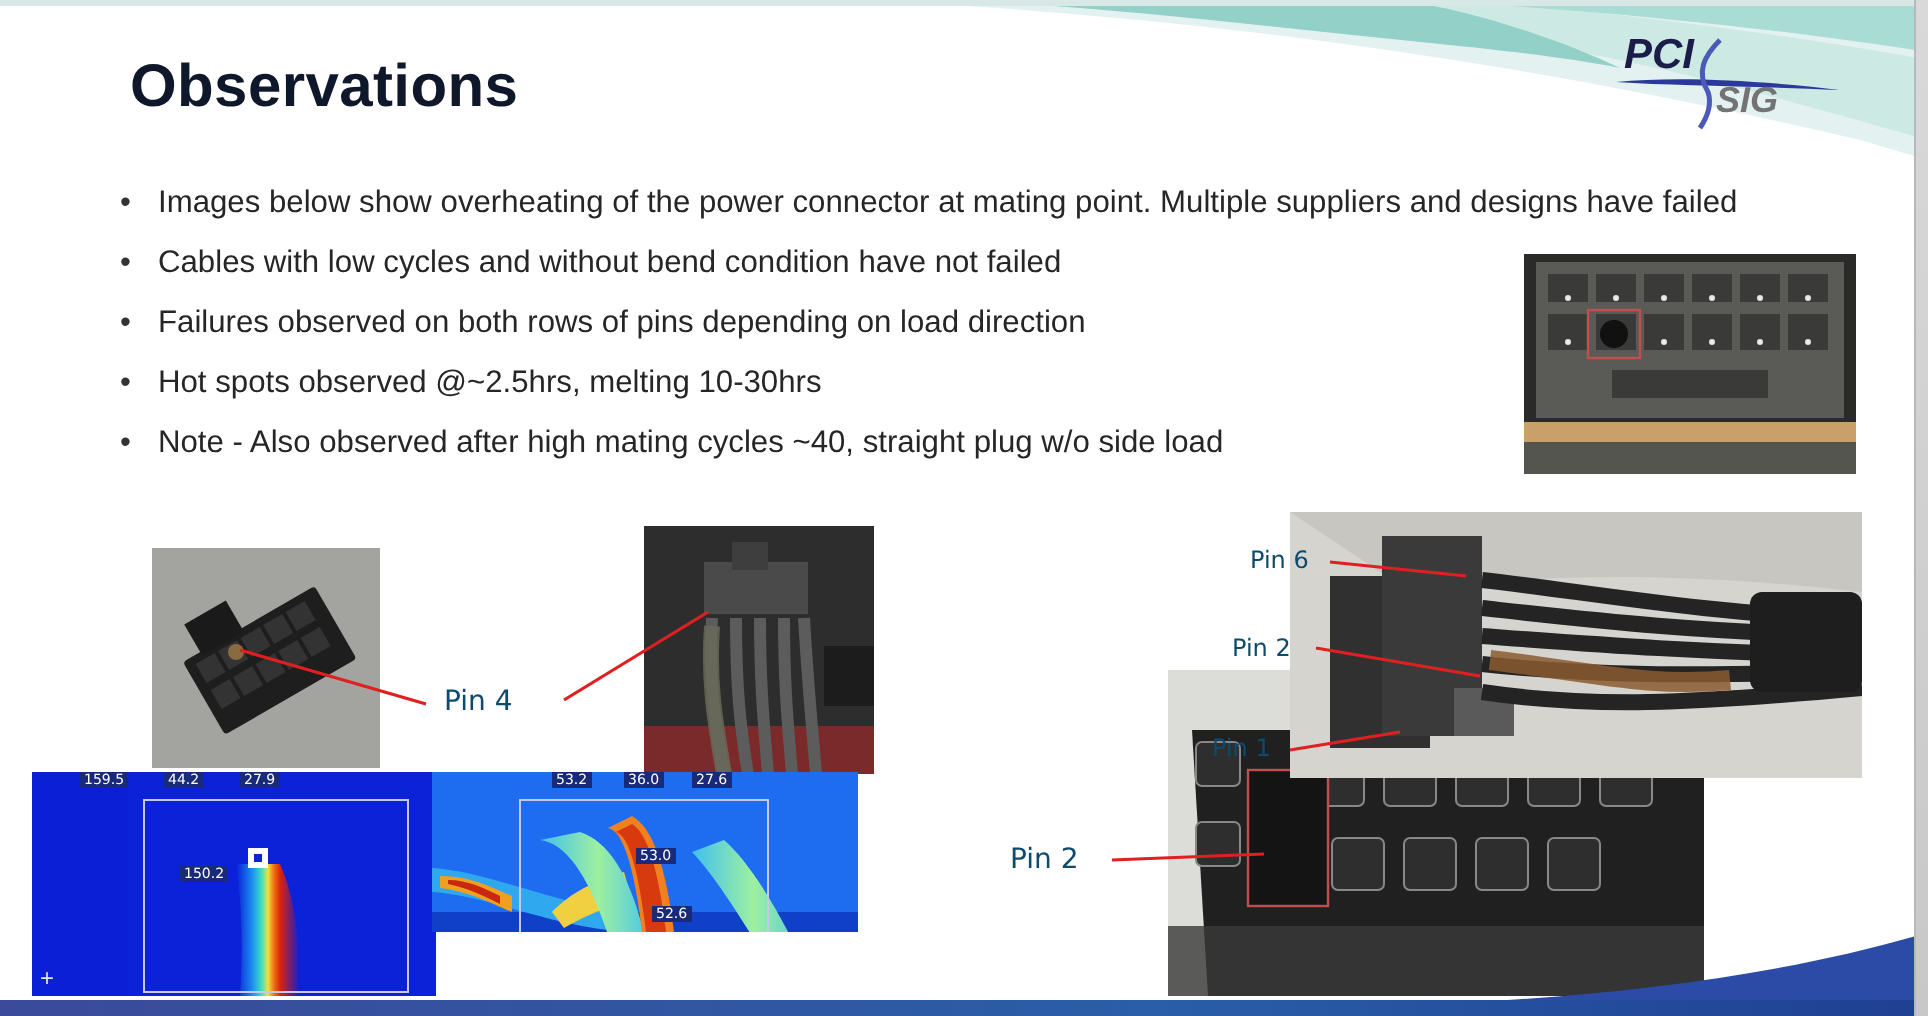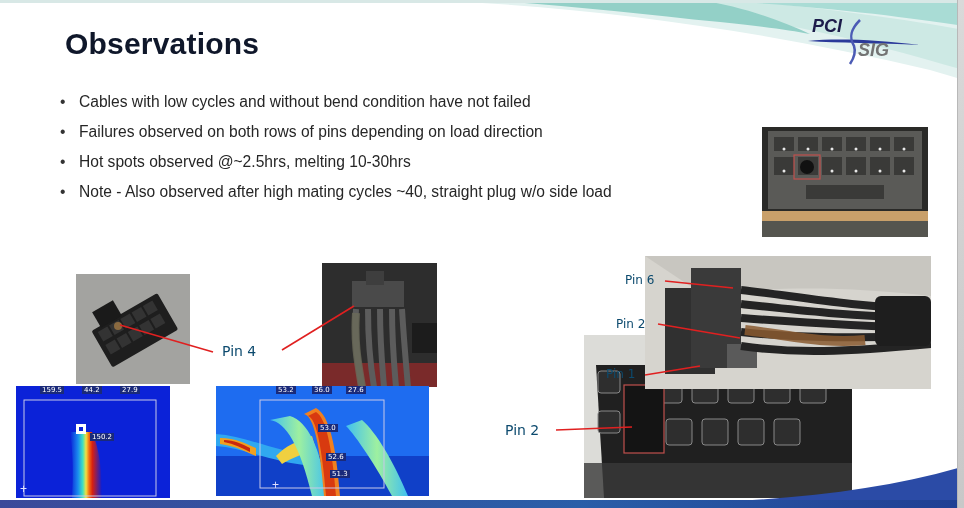--- a/index.html
+++ b/index.html
@@ -2,21 +2,21 @@
 <html><head>
 <meta charset="utf-8">
 <style>
   html, body { margin:0; padding:0; }
   body { width:964px; height:508px; overflow:hidden; background:#ffffff; position:relative; font-family:"Liberation Sans", sans-serif; }
   .slide { position:absolute; left:0; top:0; width:964px; height:508px; background:#fff; overflow:hidden; }
   .top-swoosh { position:absolute; left:0; top:0; width:964px; height:120px; }
   .right-edge { position:absolute; right:0; top:0; width:6px; height:508px; background:linear-gradient(#d9d9d9,#c8c8c8); border-left:1px solid #b8b8b8; }
   .title { position:absolute; left:65px; top:27px; font-size:30px; font-weight:bold; color:#0f172a; letter-spacing:0.2px; }
   .logo { position:absolute; left:798px; top:16px; width:130px; height:50px; }
-  .logo .pci { position:absolute; left:14px; top:0; font-size:18px; font-weight:bold; font-style:italic; color:#1c1c4a; }
+  .logo .pci { position:absolute; left:14px; top:0; font-size:21px; font-weight:bold; font-style:italic; color:#1c1c4a; }
   .logo .sig { position:absolute; left:60px; top:24px; font-size:18px; font-weight:bold; font-style:italic; color:#737373; }
   .bullets { position:absolute; left:58px; top:92px; width:800px; margin:0; padding:0; list-style:none; }
   .bullets li { position:relative; padding-left:21px; font-size:15.6px; line-height:19px; color:#262626; margin-bottom:11px; font-family:"Liberation Sans Narrow","Liberation Sans",sans-serif; }
   .bullets li::before { content:"\2022"; position:absolute; left:2px; top:0; color:#333; }
   .bottom-band { position:absolute; left:0; top:500px; width:964px; height:8px; background:linear-gradient(90deg,#3b4a9a,#2a5ea8 60%,#1f3f93); }
   .bottom-wave { position:absolute; right:6px; top:468px; width:240px; height:36px; }
   .photo { position:absolute; overflow:hidden; }
   .callout-label { position:absolute; font-size:14px; color:#0c4a6e; font-family:"DejaVu Sans", sans-serif; }
   svg.arrows { position:absolute; left:0; top:0; width:964px; height:508px; pointer-events:none; }
   .thermal-val { position:absolute; font-size:7px; color:#fff; background:#1a2a7a; padding:0 2px; font-family:"DejaVu Sans", sans-serif; }
@@ -40,20 +40,21 @@
   <div class="logo">
     <svg width="130" height="50" style="position:absolute;left:0;top:0">
       <path d="M10,25 C40,22 80,24 122,29 C80,27 40,27 10,25 Z" fill="#2b3a9a"></path>
       <path d="M62,4 C54,12 50,20 56,30 C58,36 56,42 52,48" stroke="#4b5bb5" stroke-width="2.5" fill="none"></path>
     </svg>
     <span class="pci">PCI</span>
     <span class="sig">SIG</span>
   </div>
 
   <ul class="bullets">
+    <li style="width:790px">Images below show overheating of the power connector at mating point.  Multiple suppliers and designs have failed</li>
     <li>Cables with low cycles and without bend condition have not failed</li>
     <li>Failures observed on both rows of pins depending on load direction</li>
     <li>Hot spots observed @~2.5hrs, melting 10-30hrs</li>
     <li>Note - Also observed after high mating cycles ~40, straight plug w/o side load</li>
   </ul>
 
   <div class="photo" style="left:762px;top:127px;width:166px;height:110px;background:#3c3c3a;">
     <svg width="166" height="110" viewBox="0 0 166 110">
       <rect x="0" y="0" width="166" height="110" fill="#2a2a28"></rect>
       <rect x="6" y="4" width="154" height="78" fill="#5a5a57"></rect>
@@ -126,21 +127,21 @@
           <path d="M46,46 C46,80 48,100 52,124"></path>
           <path d="M58,46 C58,80 60,100 62,124"></path>
           <path d="M70,46 C70,80 72,100 74,124"></path>
           <path d="M80,46 C82,80 84,100 86,124"></path>
       </g>
       <path d="M34,50 C32,80 36,100 40,124" stroke="#6b6b5a" stroke-width="8" fill="none" opacity="0.8"></path>
       <rect x="90" y="60" width="25" height="30" fill="#1c1c1c"></rect>
     </svg>
   </div>
 
-  <div class="photo" style="left:16px;top:386px;width:154px;height:112px;background:#0a1fd6;">
+  <div class="photo" style="left:16px;top:386px;width:154px;height:112px;background:#0a1fd6;padding-left:48px;">
     <svg width="154" height="112" viewBox="0 0 154 112">
       <defs>
         <linearGradient id="tg1" x1="0" x2="1" y1="0" y2="0">
           <stop offset="0" stop-color="#0a1fd6"></stop>
             <stop offset="0.25" stop-color="#1a8cf0"></stop>
             <stop offset="0.4" stop-color="#3fe0c0"></stop>
             <stop offset="0.5" stop-color="#f0e040"></stop>
             <stop offset="0.6" stop-color="#f06a10"></stop>
             <stop offset="0.7" stop-color="#d82010"></stop>
             <stop offset="1" stop-color="#0a1fd6"></stop>
@@ -152,21 +153,21 @@
       <rect x="60" y="38" width="10" height="10" fill="#fff"></rect>
       <rect x="63" y="41" width="4" height="4" fill="#0b22d8"></rect>
     </svg>
     <span class="thermal-val" style="left:24px;top:0px;">159.5</span>
     <span class="thermal-val" style="left:66px;top:0px;">44.2</span>
     <span class="thermal-val" style="left:104px;top:0px;">27.9</span>
     <span class="thermal-val" style="left:74px;top:47px;">150.2</span>
     <span style="position:absolute;left:4px;top:96px;color:#e0e0ff;font-size:12px;">+</span>
   </div>
 
-  <div class="photo" style="left:216px;top:386px;width:213px;height:110px;background:#1a60e8;">
+  <div class="photo" style="left:216px;top:386px;width:213px;height:80px;background:#1a60e8;">
     <svg width="213" height="110" viewBox="0 0 213 110">
       <defs>
         <linearGradient id="tg2" x1="0" x2="1">
           <stop offset="0" stop-color="#40c0f0"></stop>
             <stop offset="0.5" stop-color="#9ef0a0"></stop>
             <stop offset="1" stop-color="#40c0f0"></stop>
         </linearGradient>
       </defs>
       <rect width="213" height="110" fill="#1e6cf0"></rect>
       <rect x="0" y="70" width="213" height="40" fill="#1040c8"></rect>

